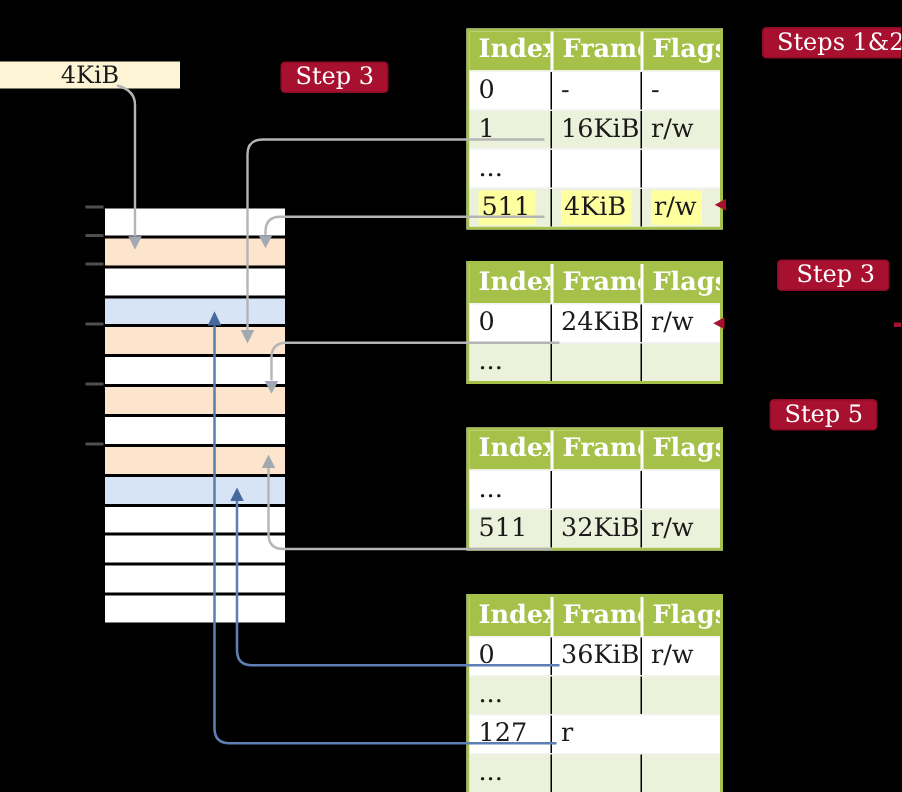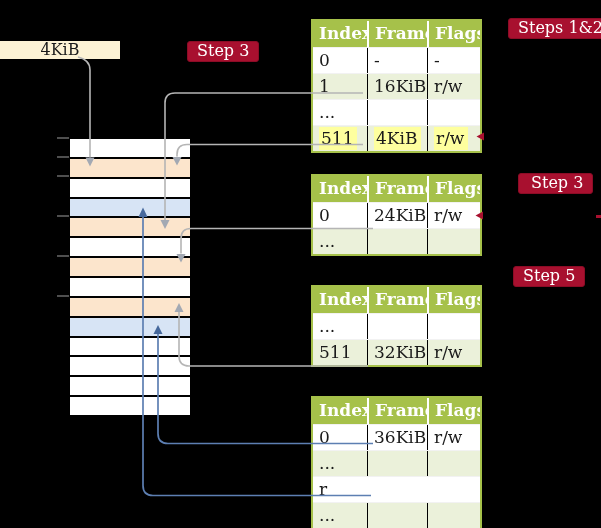--- a/index.html
+++ b/index.html
@@ -169,20 +169,21 @@
       <div class="td">0</div>
       <div class="td">36KiB</div>
       <div class="td">r/w</div>
     </div>
     <div class="trow shade">
       <div class="td">...</div>
       <div class="td"></div>
       <div class="td"></div>
     </div>
     <div class="trow">
+      <div class="td">127</div>
       <div class="td">r</div>
     </div>
     <div class="trow shade">
       <div class="td">...</div>
       <div class="td"></div>
       <div class="td"></div>
     </div>
   </div>
 
   <svg id="connectors" width="601" height="528" viewBox="0 0 601 528">

